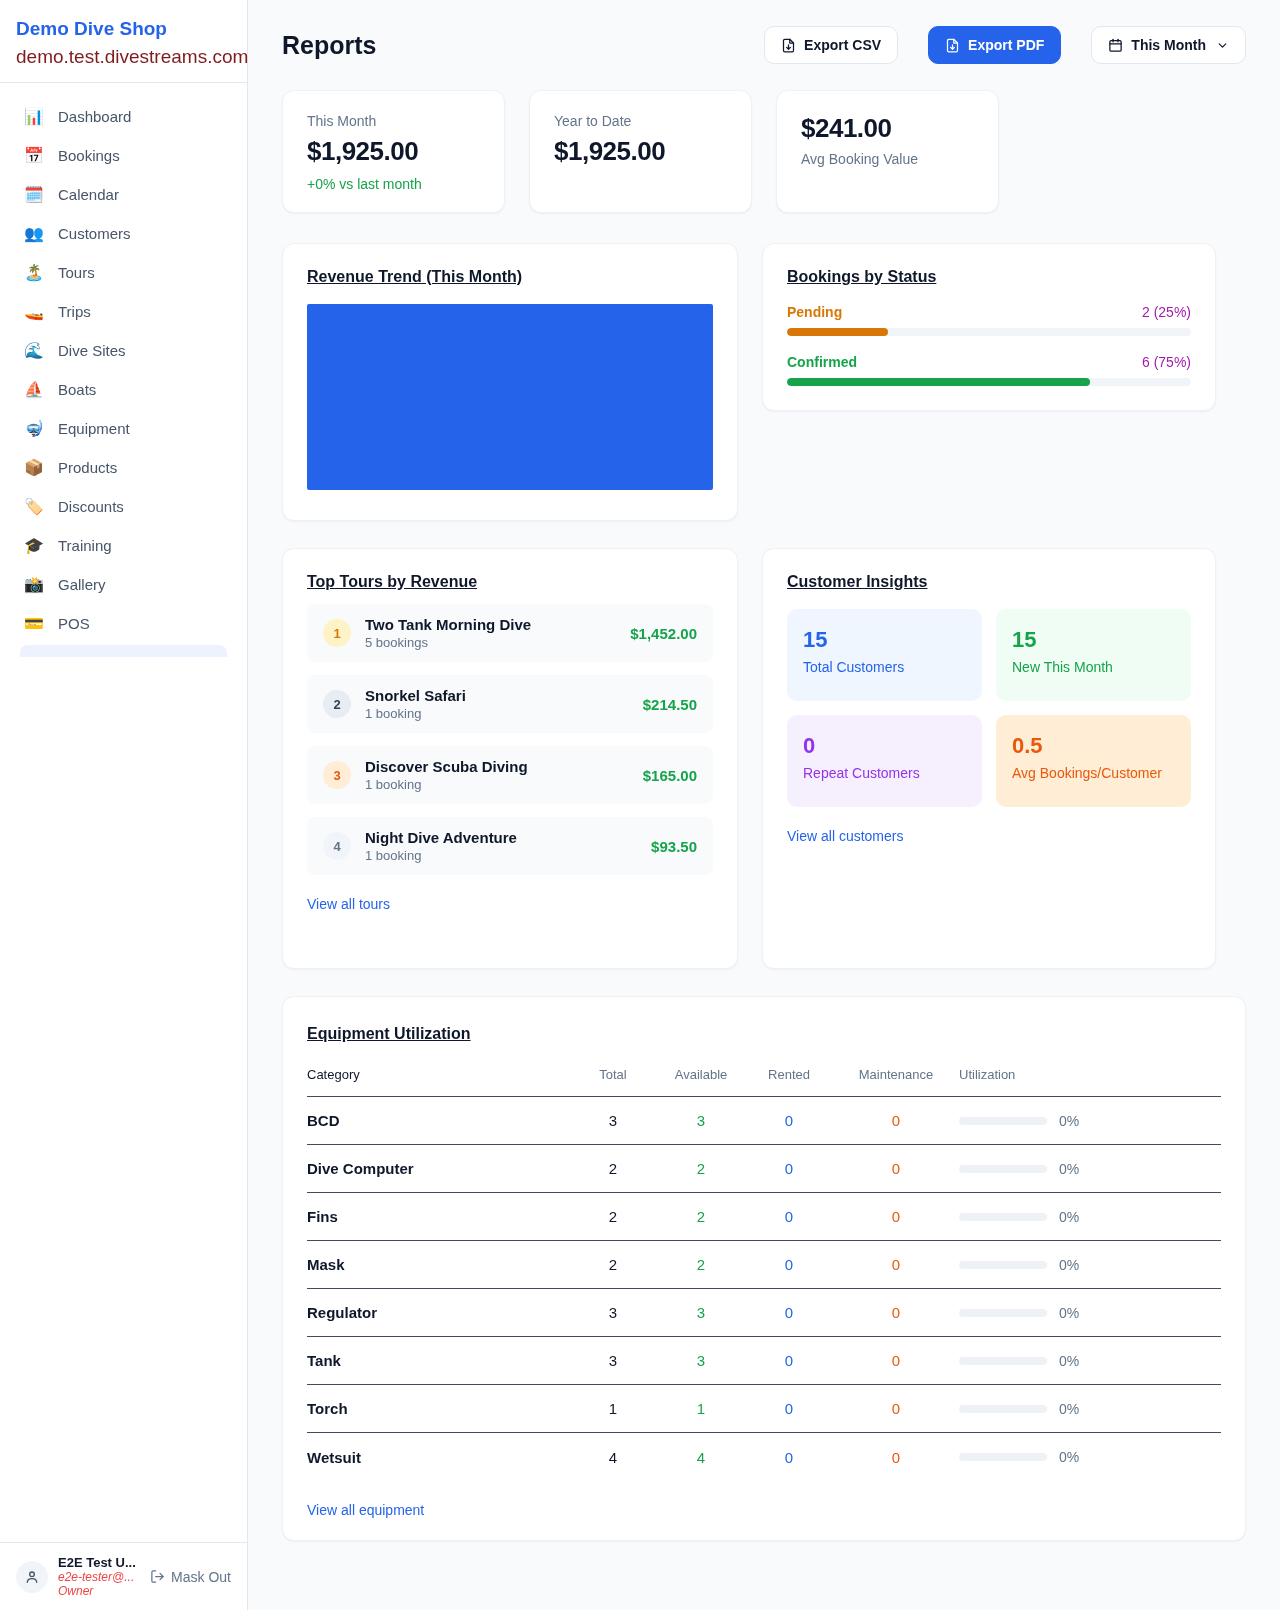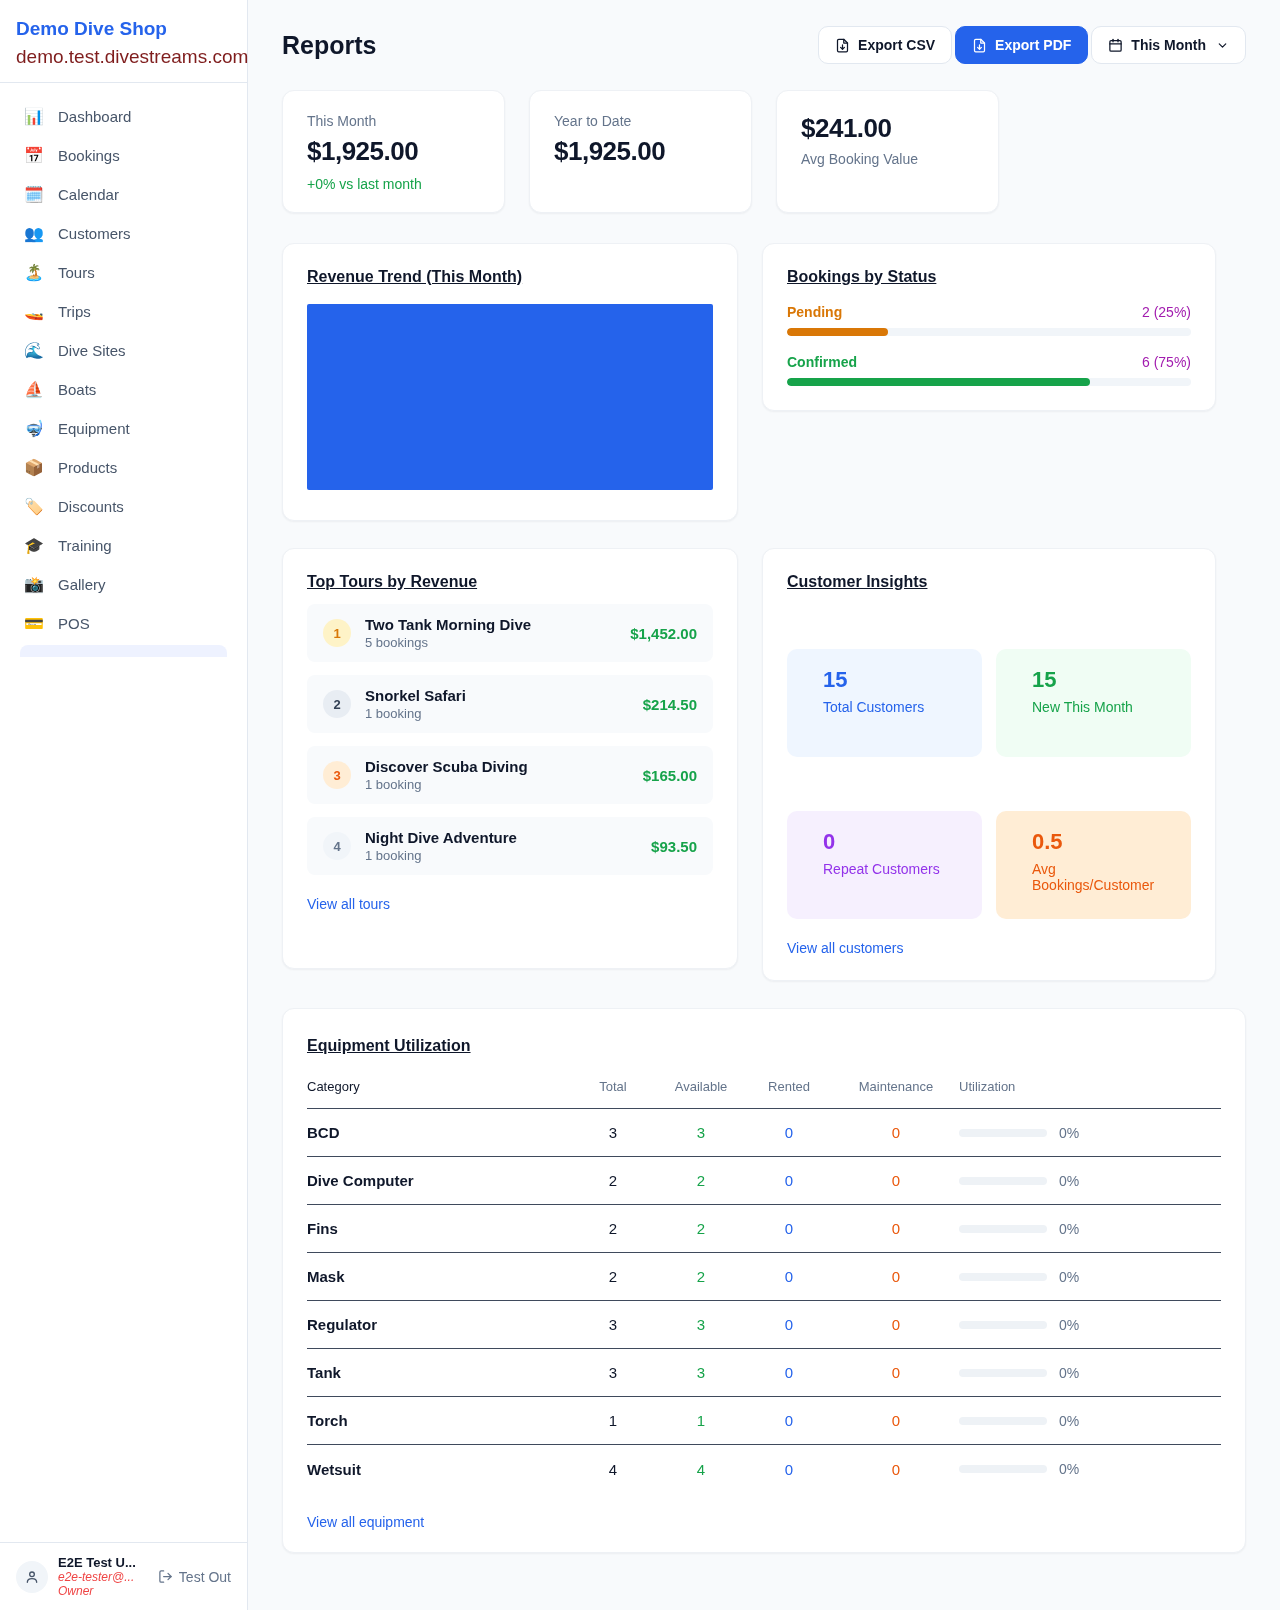--- a/index.html
+++ b/index.html
@@ -43,21 +43,21 @@
   .user-meta { flex:1; min-width:0; }
   .user-name { font-size:13px; font-weight:bold; color:#0f172a; white-space:nowrap; }
   .user-email, .user-role { font-size:12px; color:#ef4444; white-space:nowrap;font-style:italic; }
   .signout { display:flex; align-items:center; gap:6px; font-size:14px; color:#64748b; cursor:pointer; flex:none; }
   .signout svg { width:15px; height:15px; stroke:#64748b; }
 
   
   .main { position:absolute; left:248px; top:0; right:0; bottom:0; padding:26px 34px 0 34px; }
   .page-header { display:flex; align-items:center; justify-content:space-between; margin-bottom:26px; }
   .page-title { font-size:25px; font-weight:bold; color:#0f172a; }
-  .header-actions { display:flex; gap:3px;padding-left:44px; }
+  .header-actions { display:flex; gap:30px;padding-left:44px; }
   .btn {
     display:flex; align-items:center; gap:8px; height:38px; padding:0 16px;
     border-radius:10px; font-size:14px; font-weight:bold; cursor:pointer;
     background:#ffffff; border:1px solid #e2e8f0; color:#0f172a;
   }
   .btn svg { width:15px; height:15px; }
   .btn-primary { background:#2563eb; border-color:#2563eb; color:#ffffff; }
   .btn .chev { width:13px; height:13px; margin-left:2px; }
 
   .cards-row { display:grid; grid-template-columns:repeat(4,1fr); gap:24px; margin-bottom:30px; }
@@ -103,21 +103,21 @@
   .rank.r2 { background:#e8edf3; color:#334155; }
   .rank.r3 { background:#ffedd5; color:#ea580c; }
   .rank.r4 { background:#f1f5f9; color:#64748b; }
   .tour-info { flex:1; min-width:0; }
   .tour-name { font-size:15px; font-weight:bold; color:#0f172a; }
   .tour-count { font-size:13px; color:#64748b; margin-top:2px; }
   .tour-rev { font-size:15px; font-weight:bold; color:#16a34a; }
   .view-all { text-align:left; font-size:14px; color:#2563eb; cursor:pointer; margin-top:21px; }
 
   .tiles { display:grid; grid-template-columns:1fr 1fr; gap:14px; margin-top:18px; }
-  .tile { border-radius:10px; padding:18px 36px; height:108px;margin-top:40px; }
+  .tile { border-radius:10px; padding:18px 16px; height:92px; }
   .tile-value { font-size:22px; font-weight:bold; }
   .tile-label { font-size:14px; margin-top:6px; }
   .tile.blue   { background:#eff6ff; } .tile.blue .tile-value, .tile.blue .tile-label { color:#2563eb; }
   .tile.green  { background:#f0fdf4; } .tile.green .tile-value, .tile.green .tile-label { color:#16a34a; }
   .tile.purple { background:#f6f0fe; } .tile.purple .tile-value, .tile.purple .tile-label { color:#9333ea; }
   .tile.orange { background:#ffedd5; } .tile.orange .tile-value, .tile.orange .tile-label { color:#ea580c; }
 
   .equip-card { padding:28px 24px 22px 24px; margin-bottom:30px; }
   .equip-table { width:100%; margin-top:16px; }
   .erow { display:flex; align-items:center; }
@@ -215,21 +215,21 @@
       <div class="user-name">E2E Test U...</div>
       <div class="user-email">e2e-tester@...</div>
       <div class="user-role">Owner</div>
     </div>
     <div class="signout">
       <svg viewBox="0 0 24 24" fill="none" stroke-width="2" stroke-linecap="round" stroke-linejoin="round">
           <path d="M9 21H5a2 2 0 0 1-2-2V5a2 2 0 0 1 2-2h4"></path>
           <polyline points="16 17 21 12 16 7"></polyline>
           <line x1="21" y1="12" x2="9" y2="12"></line>
         </svg>
-      <span>Test Out</span>
+      <span>Mask Out</span>
     </div>
   </div>
 </aside>
 
 <main class="main">
 
   <div class="page-header">
     <h1 class="page-title">Reports</h1>
     <div class="header-actions">
       <button class="btn">

